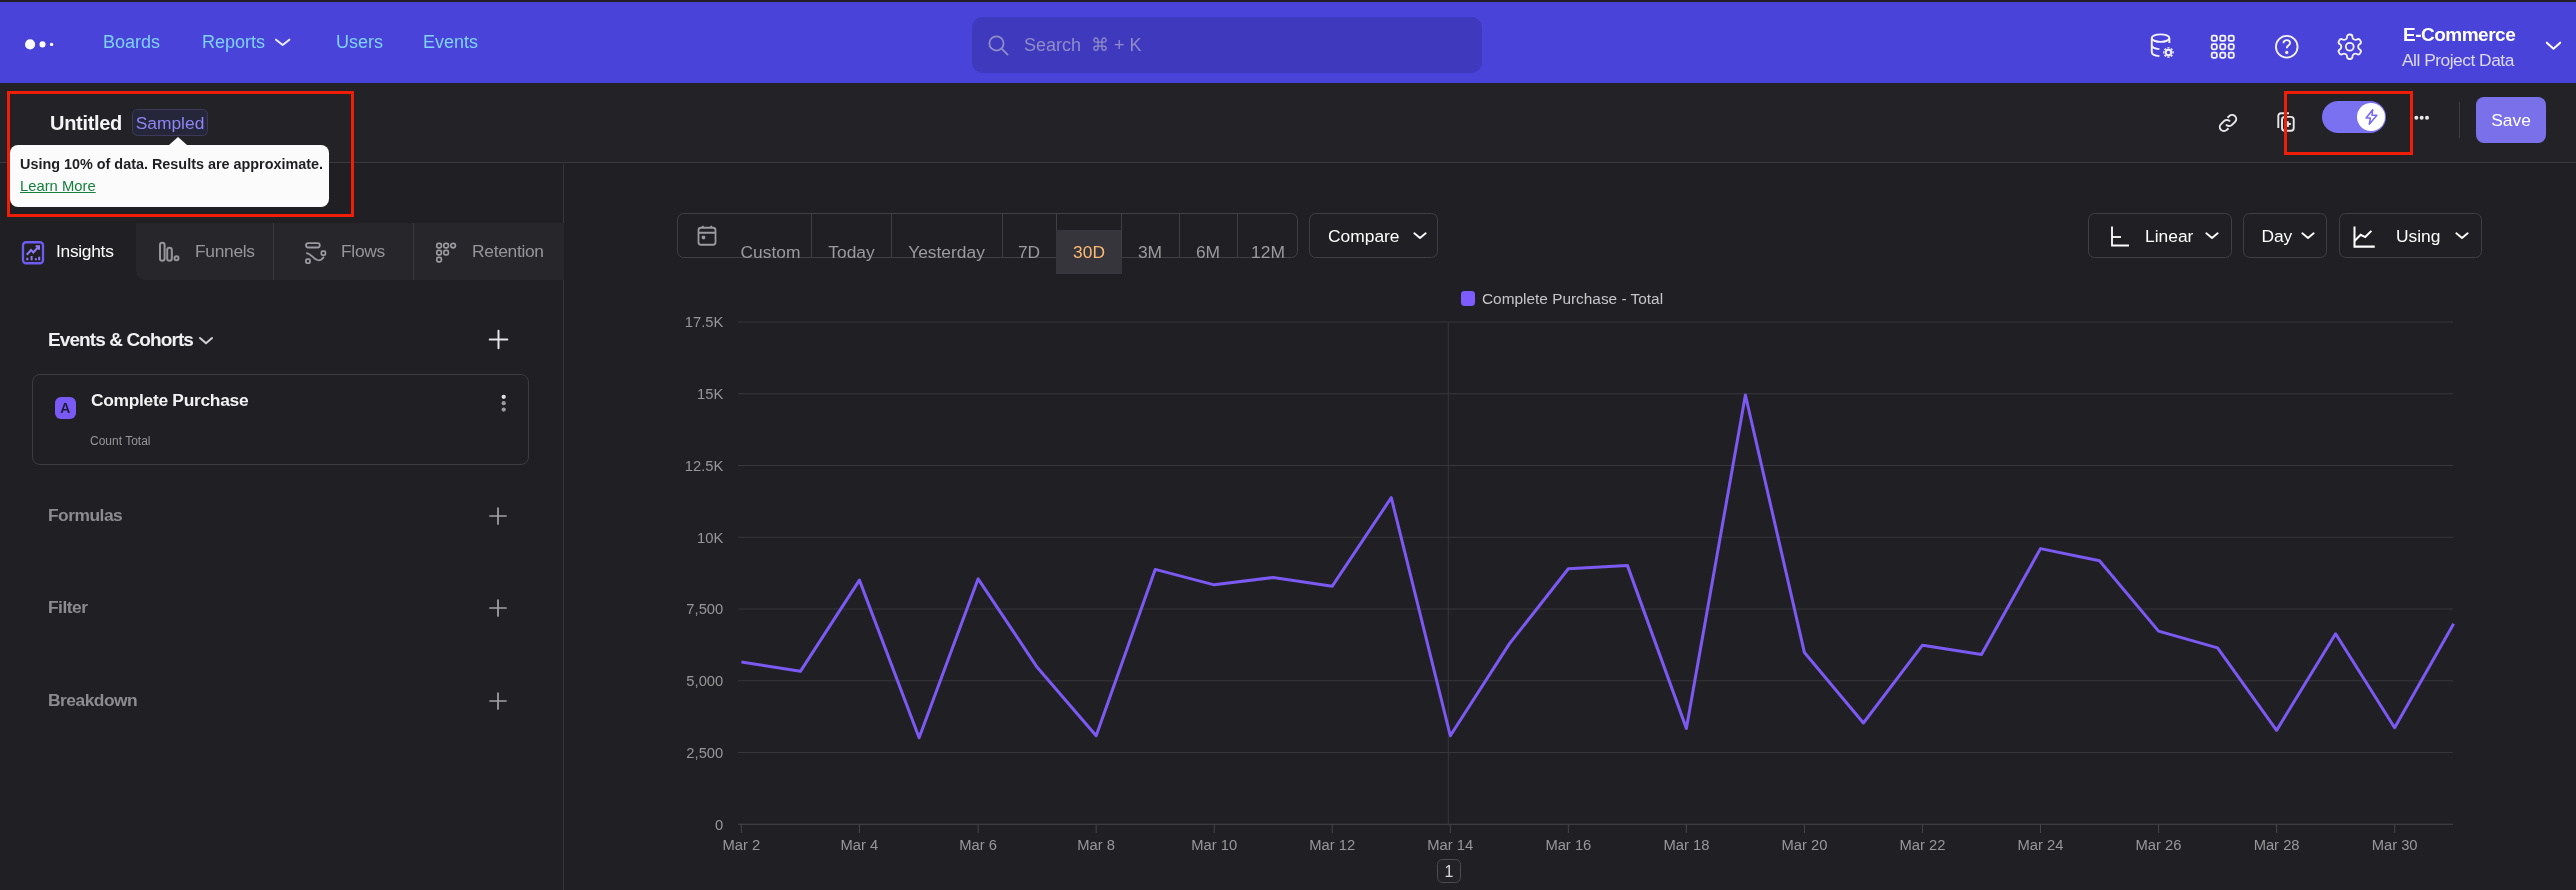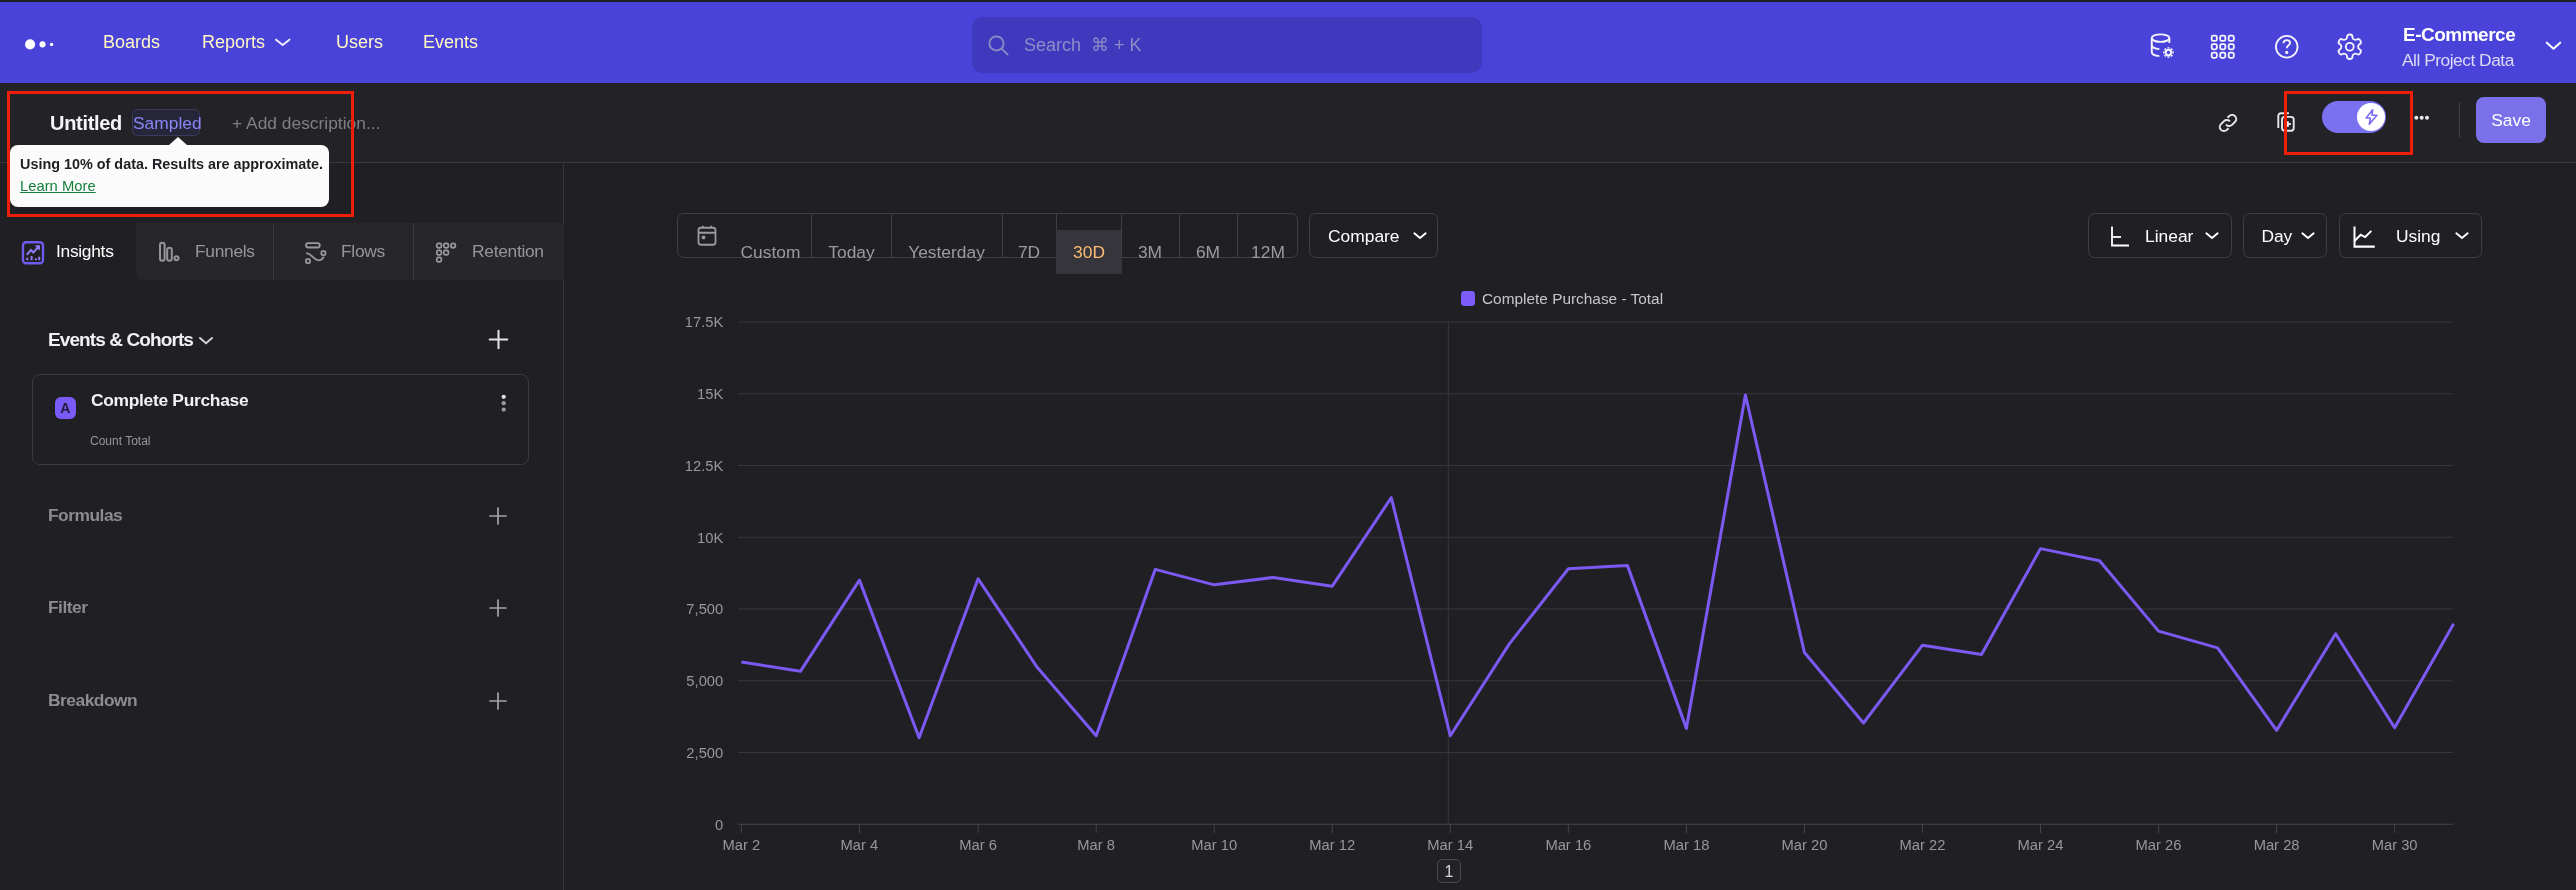--- a/index.html
+++ b/index.html
@@ -2,30 +2,30 @@
 <html style="font-size:10.7px"><head>
 <meta charset="utf-8">
 <style>
 * { margin:0; padding:0; box-sizing:border-box; }
 html,body { width:2576px; height:890px; background:#202024; overflow:hidden; }
 body { font-family:"Liberation Sans", sans-serif; position:relative; }
 .abs { position:absolute; }
 
 
 #nav { position:absolute; left:0; top:2px; width:2576px; height:81px; background:#4a43da; }
-.navlink { position:absolute; top:0; height:81px; line-height:81px; color:#fef9c3; font-size:18px; font-weight:500; }
+.navlink { position:absolute; top:0; height:81px; line-height:81px; color:#7dd3fc; font-size:18px; font-weight:500; }
 #nav .chev { display:inline-block; margin-left:9.4px; }
 
 #search { position:absolute; left:972px; top:15.4px; width:510px; height:56px; background:#3f39bd; border-radius:10.7px; }
 #search .ph { position:absolute; left:52px; top:0; height:72px; line-height:56px; color:#8f8cc9; font-size:18px; }
 
 
 #hdr2 { position:absolute; left:0; top:83px; width:2576px; height:80px; background:#232327; border-bottom:0.7px solid #3a3a3e; }
 #untitled { position:absolute; left:50px; top:0; height:80px; line-height:80px; color:#f4f4f6; font-size:20px; font-weight:600; letter-spacing:-0.3px; }
-#sampled { position:absolute; left:132px; top:25.5px; width:68px; height:27.5px; background:#26263a; border:0.7px solid #3c3a58; border-radius:5.4px; color:#8d85f5; font-size:17.4px; text-align:center; line-height:26px; }
+#sampled { position:absolute; left:132px; top:25.5px; width:76px; height:27.5px; background:#26263a; border:0.7px solid #3c3a58; border-radius:5.4px; color:#8d85f5; font-size:17.4px; text-align:center; line-height:26px; }
 #adddesc { position:absolute; left:232px; top:0; height:80px; line-height:80px; color:#7f7f85; font-size:17.4px; }
 #saveBtn { position:absolute; left:2476px; top:14px; width:70px; height:46px; background:#7a71ea; border-radius:8px; color:#fff; font-size:17.4px; font-weight:500; text-align:center; line-height:46px; }
 #toggle { position:absolute; left:2322px; top:18px; width:64px; height:32px; background:#7a71f0; border-radius:16px; }
 #toggle .knob { position:absolute; right:0.7px; top:2px; width:28px; height:28px; background:#fff; border-radius:50%; }
 #hdrDivider { position:absolute; left:2459px; top:19px; width:0.7px; height:36px; background:#3e3e42; }
 
 
 .redrect { position:absolute; border:3.4px solid #ef1e09; }
 #red1 { left:6.7px; top:91px; width:347px; height:126px; }
 #red2 { left:2284px; top:91px; width:129px; height:64px; }
@@ -121,21 +121,20 @@
   <div class="abs" style="left:2403px;top:23px;font-size:19px;line-height:19px;font-weight:700;color:#fff;letter-spacing:-0.5px">E-Commerce</div>
   <div class="abs" style="left:2402px;top:50px;font-size:17.4px;line-height:17.4px;color:#dcdaf4;letter-spacing:-0.5px">All Project Data</div>
   <svg class="abs" style="left:2544px;top:38px" width="19" height="12" viewBox="0 0 28 18">
       <path d="M4 4 L14 13 L24 4" stroke="#fff" stroke-width="3" fill="none" stroke-linecap="round" stroke-linejoin="round"></path>
     </svg>
 </div>
 
 <div id="hdr2">
   <div id="untitled">Untitled</div>
   <div id="sampled">Sampled</div>
-  <div id="adddesc">+ Add description...</div>
   <svg class="abs" style="left:2216px;top:27.5px" width="24" height="24" viewBox="0 0 24 24" fill="none" stroke="#e8e8ea" stroke-width="2">
       <path d="M10 13.5 a4 4 0 0 0 6 0.4 l 3 -3 a4.1 4.1 0 0 0 -5.8 -5.8 l -1.7 1.7"></path>
       <path d="M14 10.5 a4 4 0 0 0 -6 -0.4 l -3 3 a4.1 4.1 0 0 0 5.8 5.8 l 1.7 -1.7"></path>
     </svg>
   <svg class="abs" style="left:2273px;top:27px" width="25.5" height="25.5" viewBox="0 0 24 24" fill="none" stroke="#e8e8ea" stroke-width="1.8">
       <rect x="8.5" y="6.5" width="11" height="13" rx="2.5"></rect>
       <path d="M5 17 V5.5 A2.5 2.5 0 0 1 7.5 3 H15"></path>
       <path d="M14 10.5 V16 M11.2 13.2 H16.8"></path>
     </svg>
   <div id="toggle">

